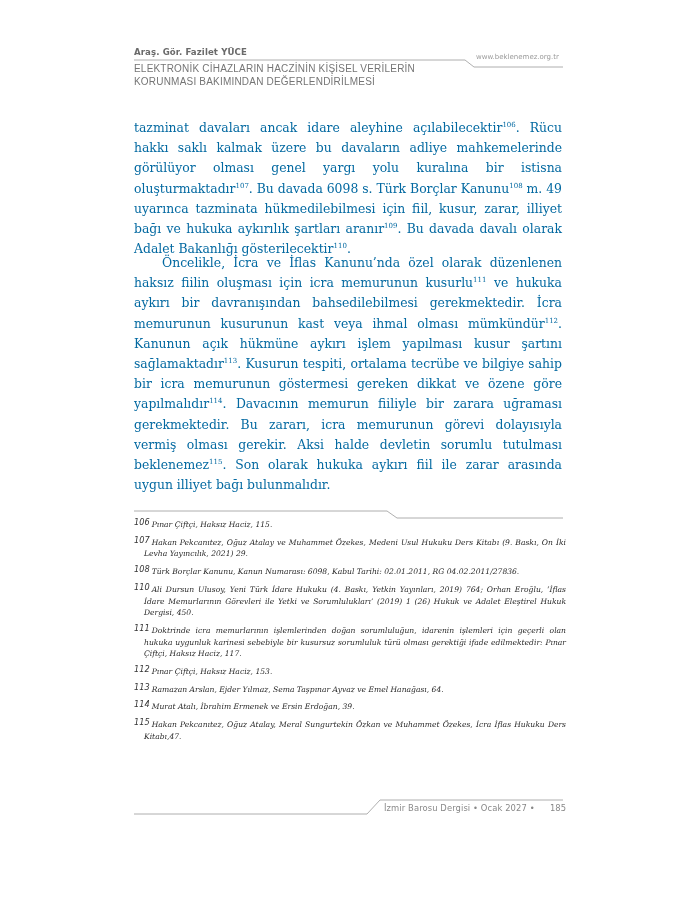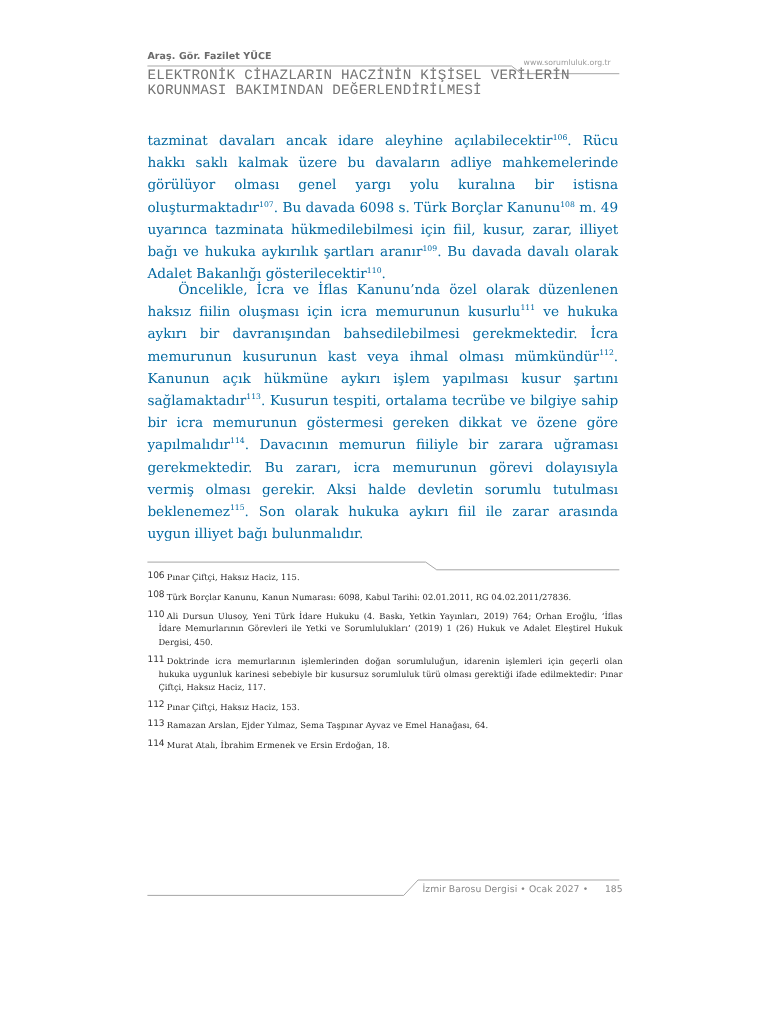--- a/index.html
+++ b/index.html
@@ -1,33 +1,33 @@
 <!DOCTYPE html>
 <html><head>
   <meta charset="utf-8">
   <style>
     html, body { margin: 0; padding: 0; background: #ffffff; }
     body { width: 700px; height: 917px; position: relative; overflow: hidden; }
     .page { position: absolute; left: 0; top: 0; width: 620px; height: 917px; background: #fff; margin-left: 44px; }
 
     
     .hdr-author { position: absolute; left: 90px; top: 47px; font-family: "DejaVu Sans", sans-serif; font-size: 8.6px; font-weight: bold; color: #6a6a6a; letter-spacing: 0.1px; }
-    .hdr-title { position: absolute; left: 90px; top: 62px; font-family: Liberation Mono, monospace; font-size: 13px; color: #757575; line-height: 13px; letter-spacing: 0.2px; }
+    .hdr-title { position: absolute; left: 90px; top: 62px; font-family: Liberation Sans, sans-serif; font-size: 10px; color: #757575; line-height: 13px; letter-spacing: 0.2px; }
     .hdr-url { position: absolute; left: 432px; top: 53px; font-family: "DejaVu Sans", sans-serif; font-size: 7px; color: #9a9a9a; }
     svg.rule { position: absolute; left: 0; top: 0; }
 
     
     .body-text { position: absolute; left: 90px; width: 428px; font-family: "DejaVu Serif", serif; font-size: 12.4px; line-height: 20.2px; color: #0369a1; text-align: justify; }
     .p1 { top: 118px; }
     .p2 { top: 253px; text-indent: 28px; }
     .body-text sup { font-size: 7px; vertical-align: 5px; line-height: 0; }
 
     
     .footnotes { position: absolute; left: 90px; top: 519px; width: 432px; font-family: "DejaVu Serif", serif; font-size: 7.6px; color: #2a2a2a; }
-    .fn { position: relative; padding-left: 10px; text-indent: -10px; line-height: 11.6px; margin-bottom: 6.2px; text-align: justify; }
+    .fn { position: relative; padding-left: 10px; text-indent: -10px; line-height: 11.6px; margin-bottom: 6.2px; text-align: justify; font-style: italic; }
     .fn-num { font-family: "DejaVu Sans", sans-serif; font-size: 8.2px; color: #333; position: relative; top: -2px; margin-right: 2px; }
 
     
     .ftr { position: absolute; left: 340px; top: 803px; font-family: "DejaVu Sans", sans-serif; font-size: 8.4px; color: #888; letter-spacing: 0.1px; }
     .ftr-page { position: absolute; left: 506px; top: 803px; font-family: "DejaVu Sans", sans-serif; font-size: 8.4px; color: #888; text-align: center; }
   </style>
 </head>
 <body>
 
 <div class="page">
@@ -36,31 +36,33 @@
     <polyline points="90,60 421,60 430,67 519,67" fill="none" stroke="#9a9a9a" stroke-width="0.8"></polyline>
     <polyline points="90,511 343,511 353,518 519,518" fill="none" stroke="#9a9a9a" stroke-width="0.8"></polyline>
     <polyline points="90,814 323,814 336,800 519,800" fill="none" stroke="#9a9a9a" stroke-width="0.8"></polyline>
   </svg>
 
   <div class="hdr-author">Araş. Gör. Fazilet YÜCE</div>
   <div class="hdr-title">
     <div>ELEKTRONİK CİHAZLARIN HACZİNİN KİŞİSEL VERİLERİN</div>
     <div>KORUNMASI BAKIMINDAN DEĞERLENDİRİLMESİ</div>
   </div>
-  <div class="hdr-url">www.sorumluluk.org.tr</div>
+  <div class="hdr-url">www.beklenemez.org.tr</div>
 
   <div class="body-text p1"><span>tazminat davaları ancak idare aleyhine açılabilecektir</span><sup>106</sup><span>. Rücu hakkı saklı kalmak üzere bu davaların adliye mahkemelerinde görülüyor olması genel yargı yolu kuralına bir istisna oluşturmaktadır</span><sup>107</sup><span>. Bu davada 6098 s. Türk Borçlar Kanunu</span><sup>108</sup><span> m. 49 uyarınca tazminata hükmedilebilmesi için fiil, kusur, zarar, illiyet bağı ve hukuka aykırılık şartları aranır</span><sup>109</sup><span>. Bu davada davalı olarak Adalet Bakanlığı gösterilecektir</span><sup>110</sup><span>.</span></div>
   <div class="body-text p2"><span>Öncelikle, İcra ve İflas Kanunu’nda özel olarak düzenlenen haksız fiilin oluşması için icra memurunun kusurlu</span><sup>111</sup><span> ve hukuka aykırı bir davranışından bahsedilebilmesi gerekmektedir. İcra memurunun kusurunun kast veya ihmal olması mümkündür</span><sup>112</sup><span>. Kanunun açık hükmüne aykırı işlem yapılması kusur şartını sağlamaktadır</span><sup>113</sup><span>. Kusurun tespiti, ortalama tecrübe ve bilgiye sahip bir icra memurunun göstermesi gereken dikkat ve özene göre yapılmalıdır</span><sup>114</sup><span>. Davacının memurun fiiliyle bir zarara uğraması gerekmektedir. Bu zararı, icra memurunun görevi dolayısıyla vermiş olması gerekir. Aksi halde devletin sorumlu tutulması beklenemez</span><sup>115</sup><span>. Son olarak hukuka aykırı fiil ile zarar arasında uygun illiyet bağı bulunmalıdır.</span></div>
 
   <div class="footnotes" id="footnotes">
       <div class="fn"><span class="fn-num">106</span><span>Pınar Çiftçi, Haksız Haciz, 115.</span></div>
+      <div class="fn"><span class="fn-num">107</span><span>Hakan Pekcanıtez, Oğuz Atalay ve Muhammet Özekes, Medeni Usul Hukuku Ders Kitabı (9. Baskı, On İki Levha Yayıncılık, 2021) 29.</span></div>
       <div class="fn"><span class="fn-num">108</span><span>Türk Borçlar Kanunu, Kanun Numarası: 6098, Kabul Tarihi: 02.01.2011, RG 04.02.2011/27836.</span></div>
       <div class="fn"><span class="fn-num">110</span><span>Ali Dursun Ulusoy, Yeni Türk İdare Hukuku (4. Baskı, Yetkin Yayınları, 2019) 764; Orhan Eroğlu, ‘İflas İdare Memurlarının Görevleri ile Yetki ve Sorumlulukları’ (2019) 1 (26) Hukuk ve Adalet Eleştirel Hukuk Dergisi, 450.</span></div>
       <div class="fn"><span class="fn-num">111</span><span>Doktrinde icra memurlarının işlemlerinden doğan sorumluluğun, idarenin işlemleri için geçerli olan hukuka uygunluk karinesi sebebiyle bir kusursuz sorumluluk türü olması gerektiği ifade edilmektedir: Pınar Çiftçi, Haksız Haciz, 117.</span></div>
       <div class="fn"><span class="fn-num">112</span><span>Pınar Çiftçi, Haksız Haciz, 153.</span></div>
       <div class="fn"><span class="fn-num">113</span><span>Ramazan Arslan, Ejder Yılmaz, Sema Taşpınar Ayvaz ve Emel Hanağası, 64.</span></div>
-      <div class="fn"><span class="fn-num">114</span><span>Murat Atalı, İbrahim Ermenek ve Ersin Erdoğan, 18.</span></div>
+      <div class="fn"><span class="fn-num">114</span><span>Murat Atalı, İbrahim Ermenek ve Ersin Erdoğan, 39.</span></div>
+      <div class="fn"><span class="fn-num">115</span><span>Hakan Pekcanıtez, Oğuz Atalay, Meral Sungurtekin Özkan ve Muhammet Özekes, İcra İflas Hukuku Ders Kitabı,47.</span></div>
     </div>
 
   <div class="ftr">İzmir Barosu Dergisi • Ocak 2027 •</div>
   <div class="ftr-page">185</div>
 
 </div>
 
 </body></html>

